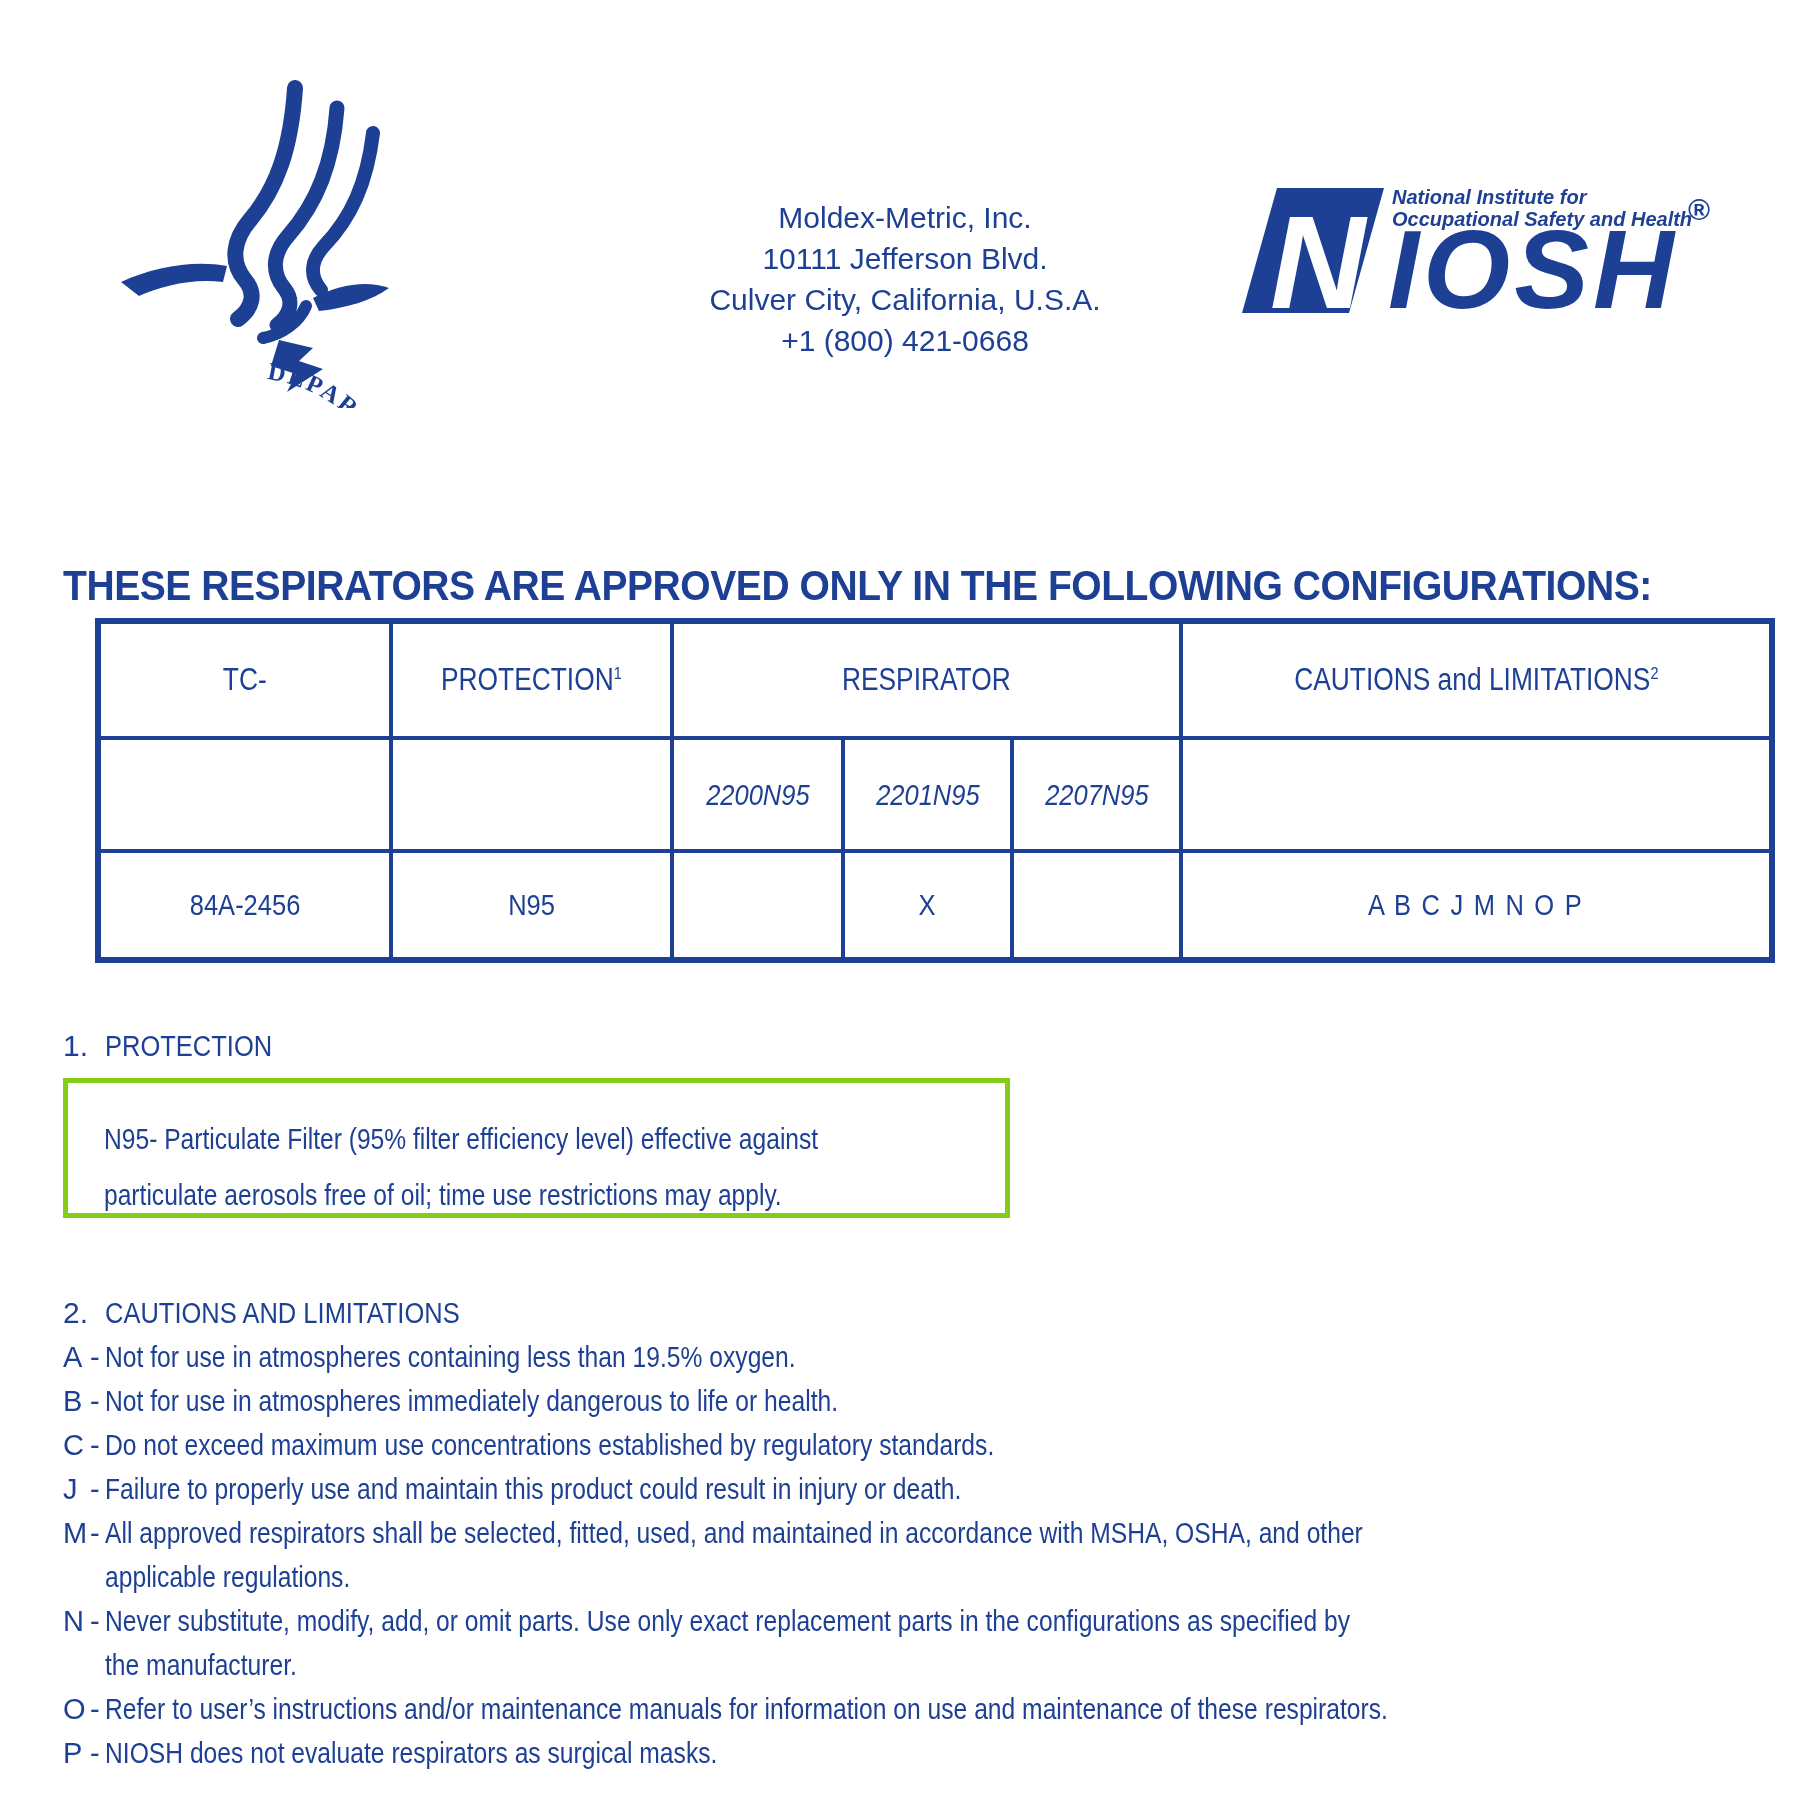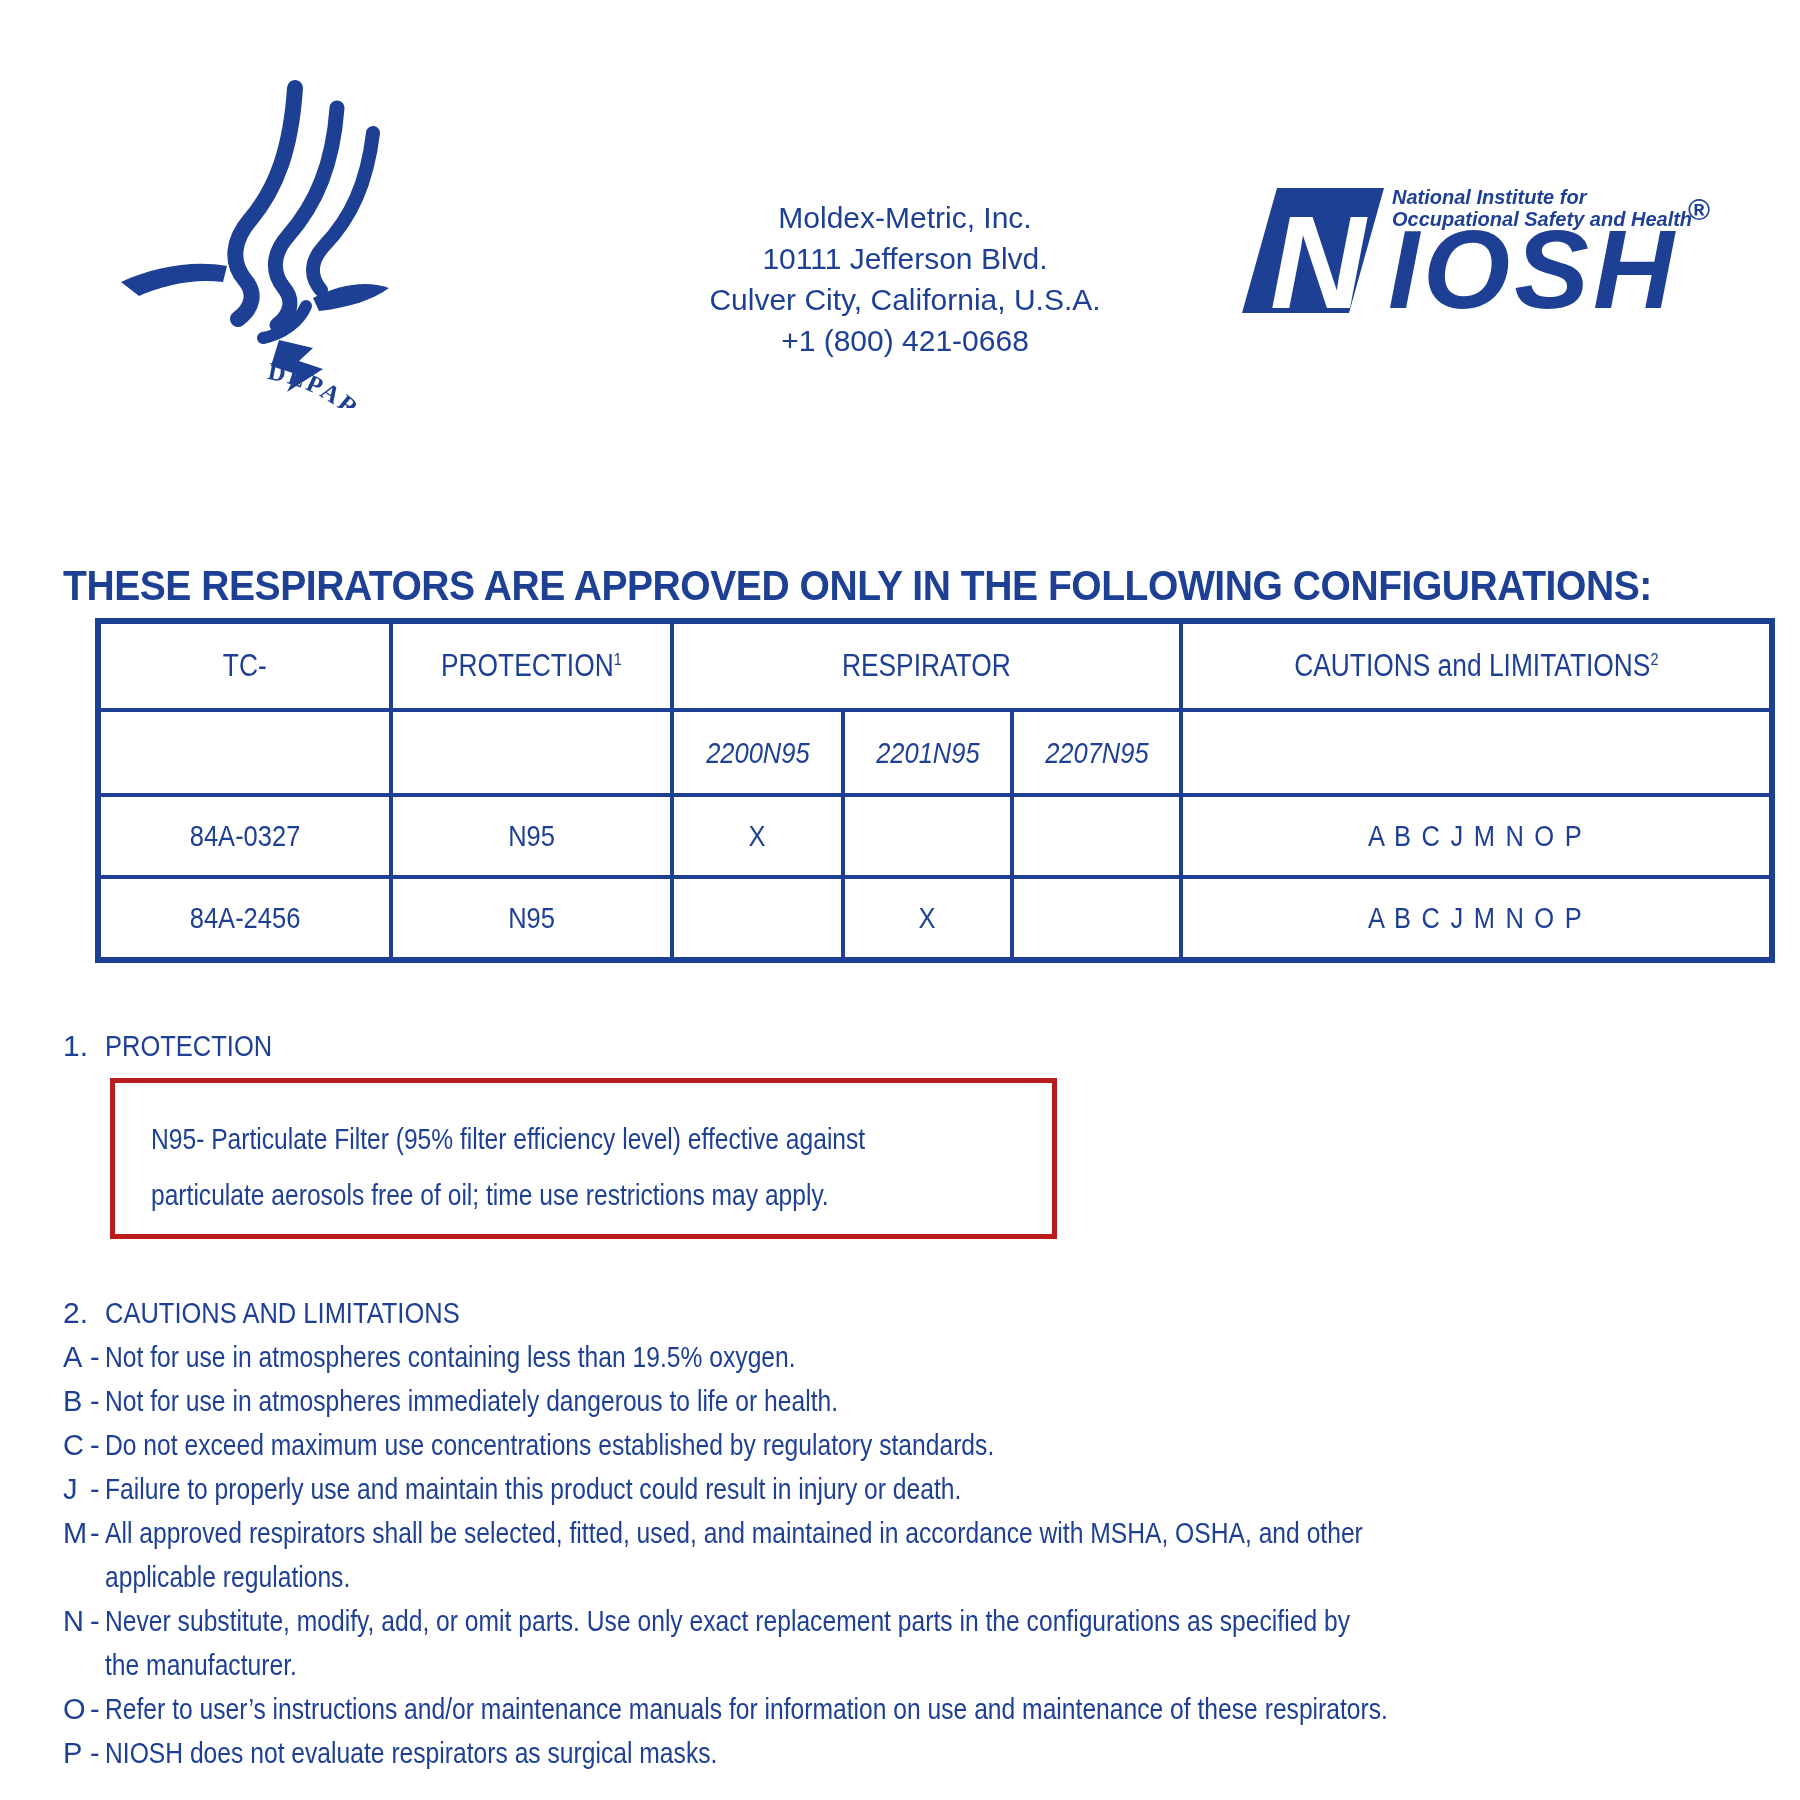--- a/index.html
+++ b/index.html
@@ -66,22 +66,22 @@
 
   
   .sec-head{
     position:absolute;left:63px;display:flex;align-items:flex-start;
     font-size:30px;line-height:40px;
   }
   .sec-num{width:42px;flex:none;}
   .sec-label{flex:none;white-space:pre;transform:scaleX(.85);transform-origin:0 0;}
 
   .note-box{
-    position:absolute;left:63px;top:1078px;width:947px;height:161px;
-    border:5px solid #b91c1c;box-sizing:border-box;margin-left:47px;
+    position:absolute;left:63px;top:1078px;width:947px;height:140px;
+    border:5px solid #84cc16;box-sizing:border-box;
   }
   .note-text{
     position:absolute;left:36px;top:28px;
     font-size:30px;line-height:56px;white-space:pre;
     transform:scaleX(.82);transform-origin:0 0;
   }
 
   .cautions-list{position:absolute;left:63px;top:1291px;width:1730px;}
   .cap-headrow{display:flex;font-size:30px;line-height:44px;}
   .cap-row{display:flex;font-size:29px;line-height:44px;}
@@ -144,28 +144,20 @@
     </tr>
     <tr class="hdr2">
       <td></td>
       <td></td>
       <td><span class="cc">2200N95</span></td>
       <td><span class="cc">2201N95</span></td>
       <td><span class="cc">2207N95</span></td>
       <td></td>
     </tr>
     <tr class="datarow">
-      <td><span class="cc">84A-0327</span></td>
-      <td><span class="cc">N95</span></td>
-      <td><span class="cc">X</span></td>
-      <td><span class="cc"></span></td>
-      <td><span class="cc"></span></td>
-      <td><span class="cc cautions-cell">A B C J M N O P</span></td>
-    </tr>
-    <tr class="datarow">
       <td><span class="cc">84A-2456</span></td>
       <td><span class="cc">N95</span></td>
       <td><span class="cc"></span></td>
       <td><span class="cc">X</span></td>
       <td><span class="cc"></span></td>
       <td><span class="cc cautions-cell">A B C J M N O P</span></td>
     </tr>
   </tbody>
 </table>
 

